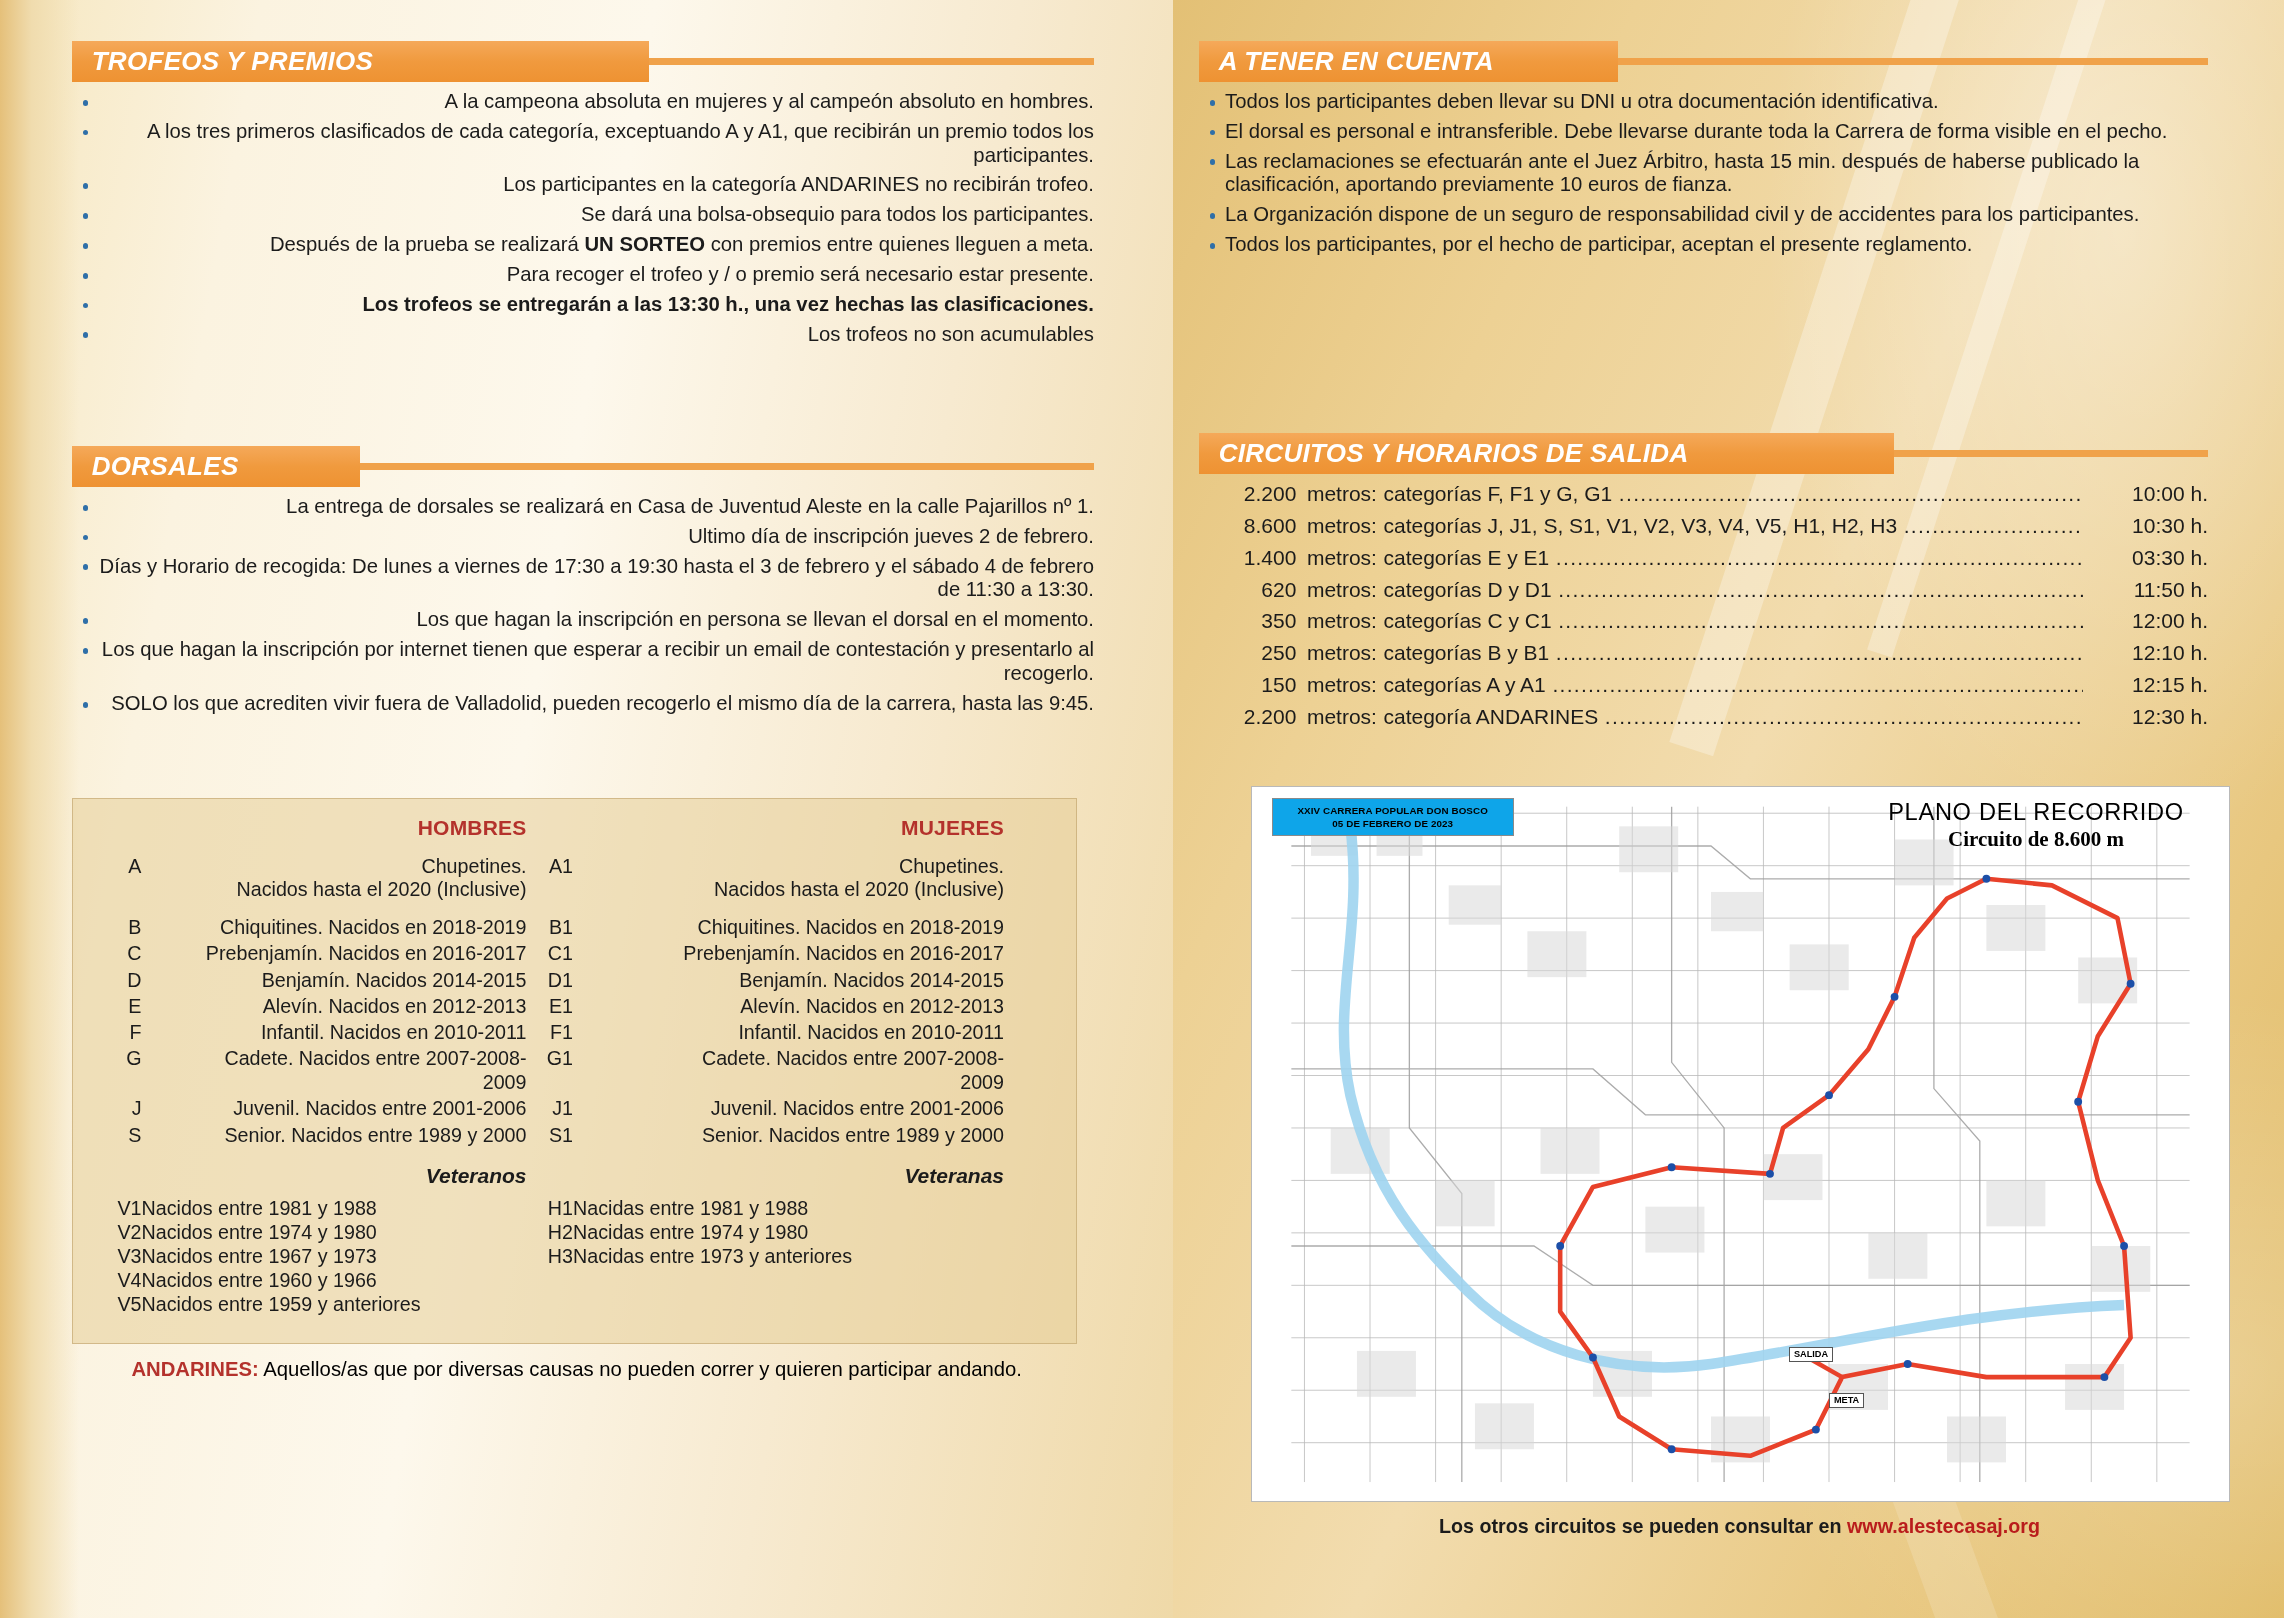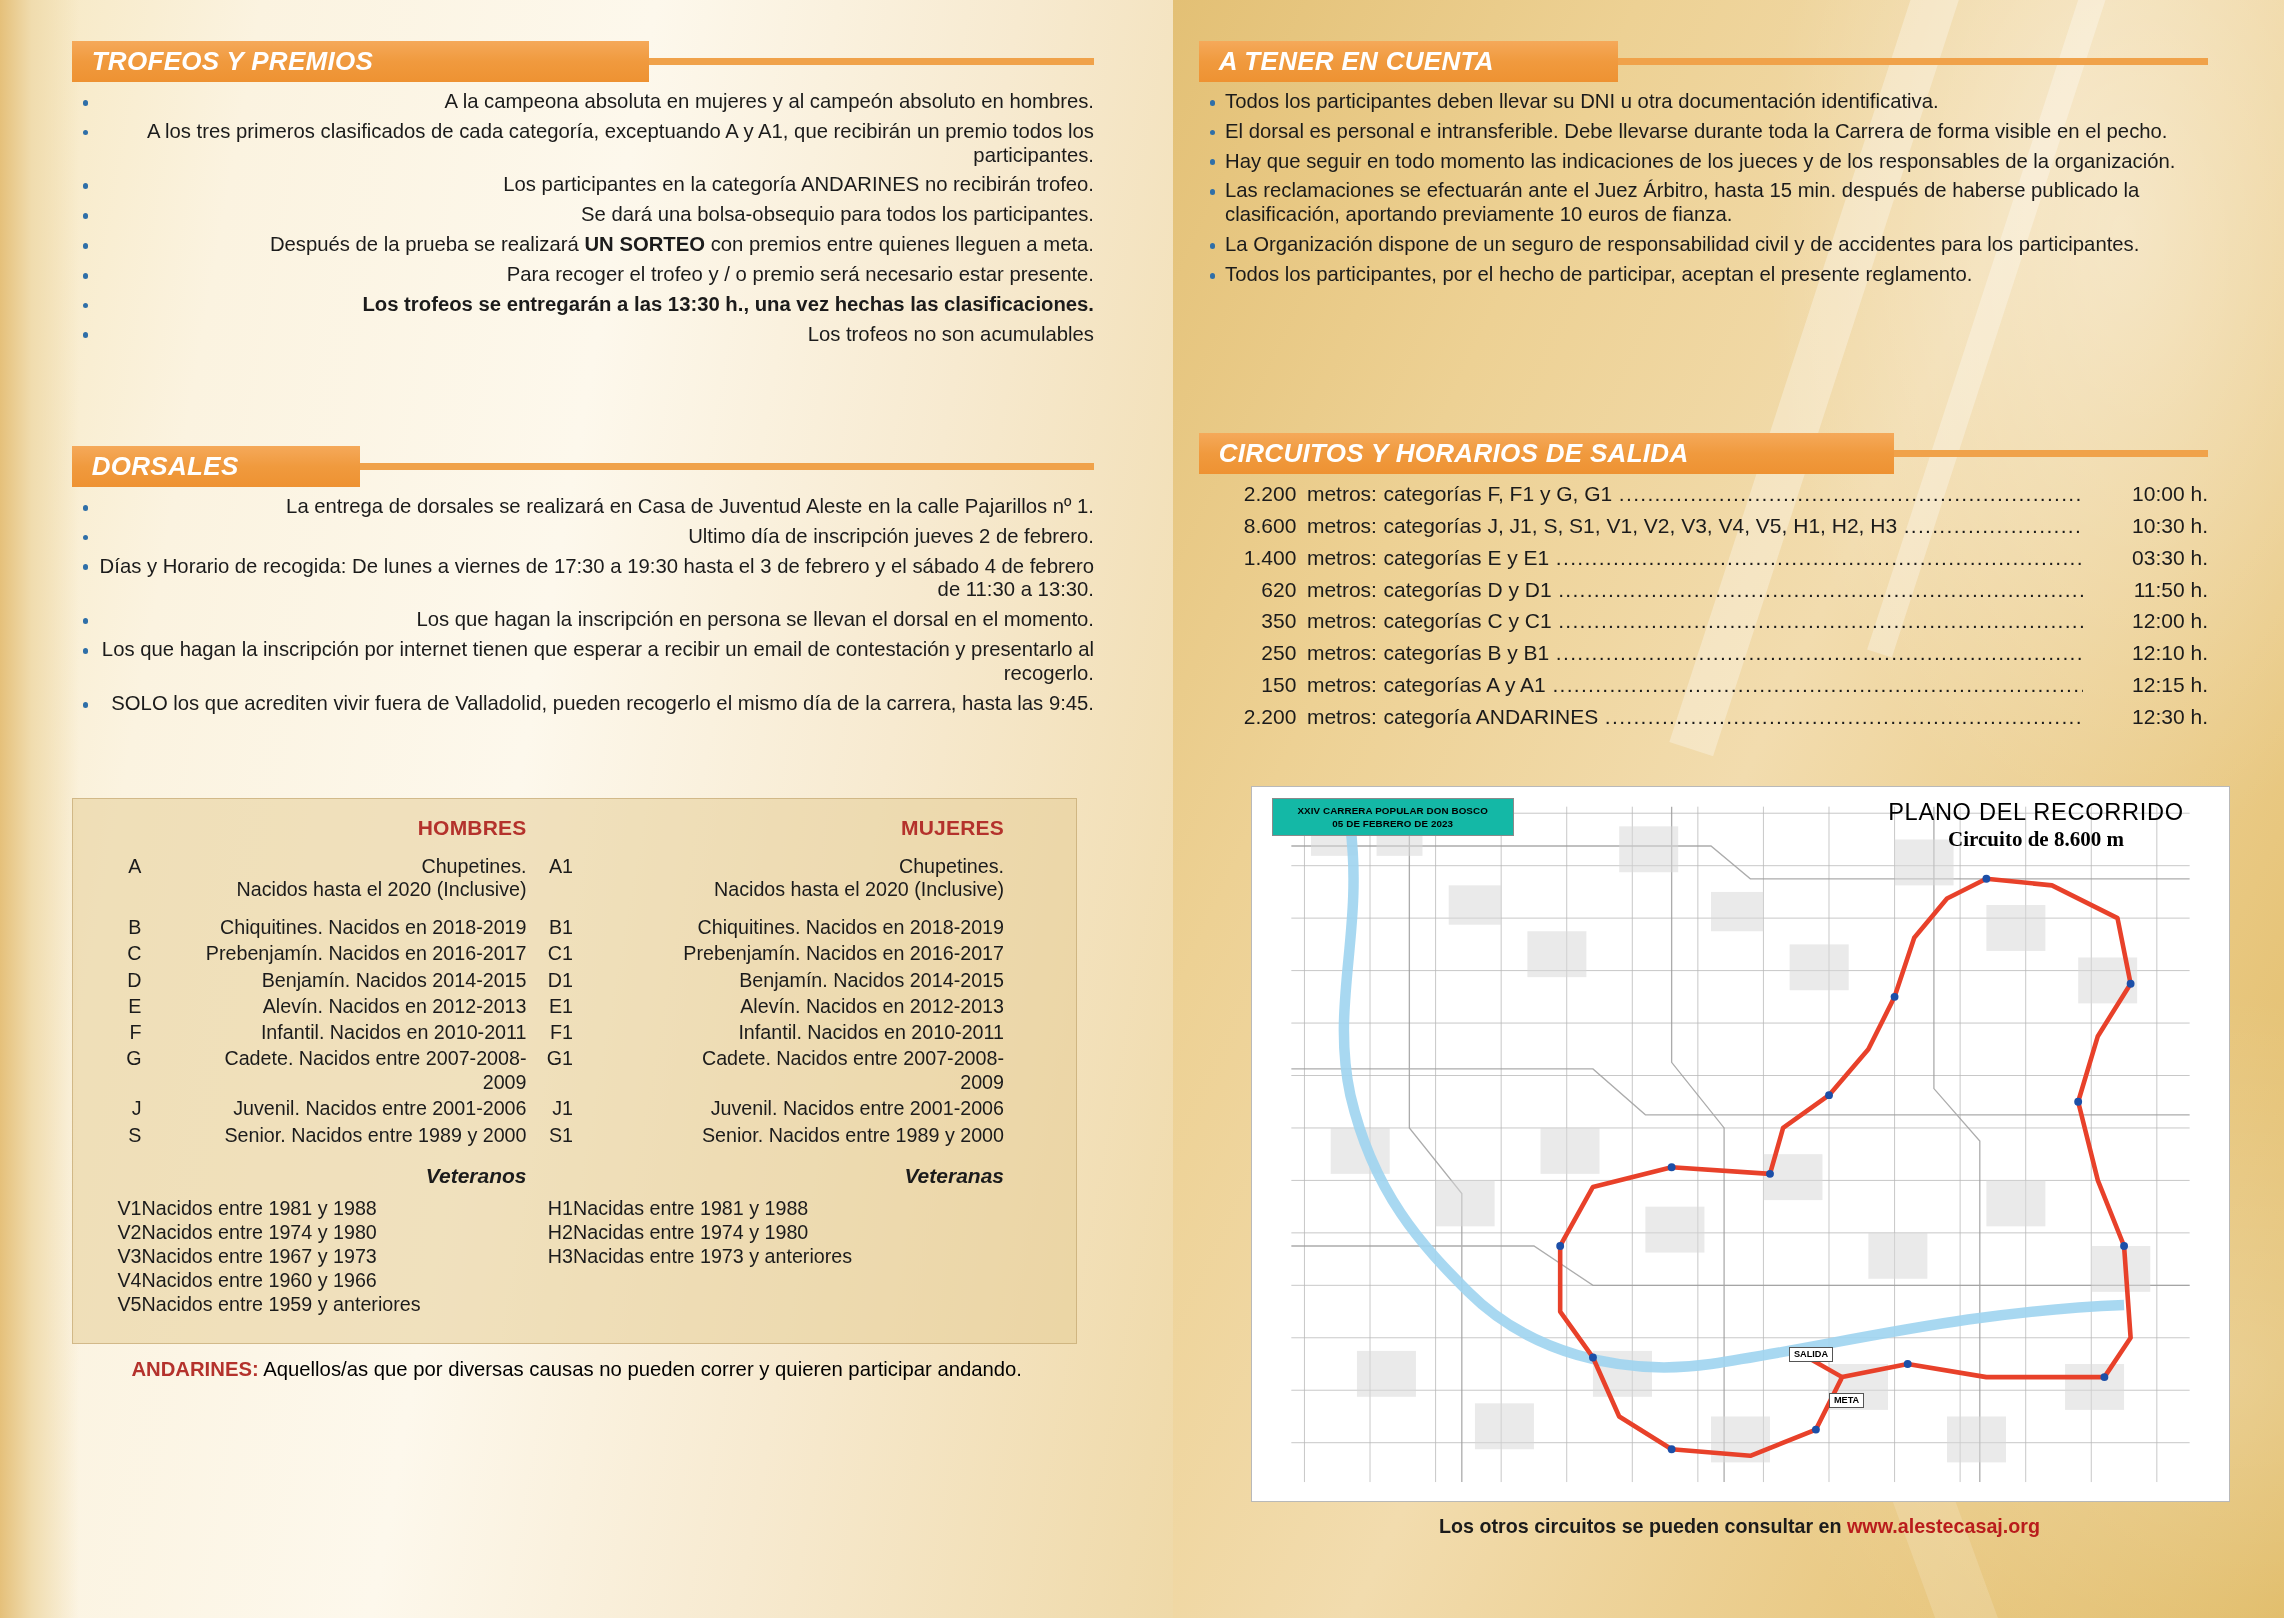--- a/index.html
+++ b/index.html
@@ -227,21 +227,21 @@
   .map-canvas {
     position: absolute;
     inset: 0;
     background: #ffffff;
   }
   .map-caption-box {
     position: absolute;
     left: 19.7px; top: 10.5px;
     width: 242px; height: 38px;
     border: 0.7px solid #8a8a8a;
-    background: #14b8a6;
+    background: #0ea5e9;
     font-size: 9.8px;
     text-align: center;
     line-height: 1.35;
     padding-top: 5.2px;
     box-sizing: border-box;
     font-weight: bold;
     letter-spacing: 0.1px;
   }
   .map-title {
     position: absolute;
@@ -457,21 +457,20 @@
 
   <div style="position:absolute;left:0;top:41px;width:1009px;">
     <div class="sec-head">
       <div class="rule" style="width:1009px;"></div>
       <div class="bar" style="width:419px;"></div>
       <div class="title">A TENER EN CUENTA</div>
     </div>
     <ul class="bullets">
       <li><span>Todos los participantes deben llevar su DNI u otra documentación identificativa.</span></li>
       <li><span>El dorsal es personal e intransferible. Debe llevarse durante toda la Carrera de forma visible en el pecho.</span></li>
-      <li><span>Hay que seguir en todo momento las indicaciones de los jueces y de los responsables de la organización.</span></li>
       <li><span>Las reclamaciones se efectuarán ante el Juez Árbitro, hasta 15 min. después de haberse publicado la clasificación, aportando previamente 10 euros de fianza.</span></li>
       <li><span>La Organización dispone de un seguro de responsabilidad civil y de accidentes para los participantes.</span></li>
       <li><span>Todos los participantes, por el hecho de participar, aceptan el presente reglamento.</span></li>
     </ul>
   </div>
 
   <div style="position:absolute;left:0;top:433px;width:1009px;">
     <div class="sec-head">
       <div class="rule" style="width:1009px;"></div>
       <div class="bar long"></div>

